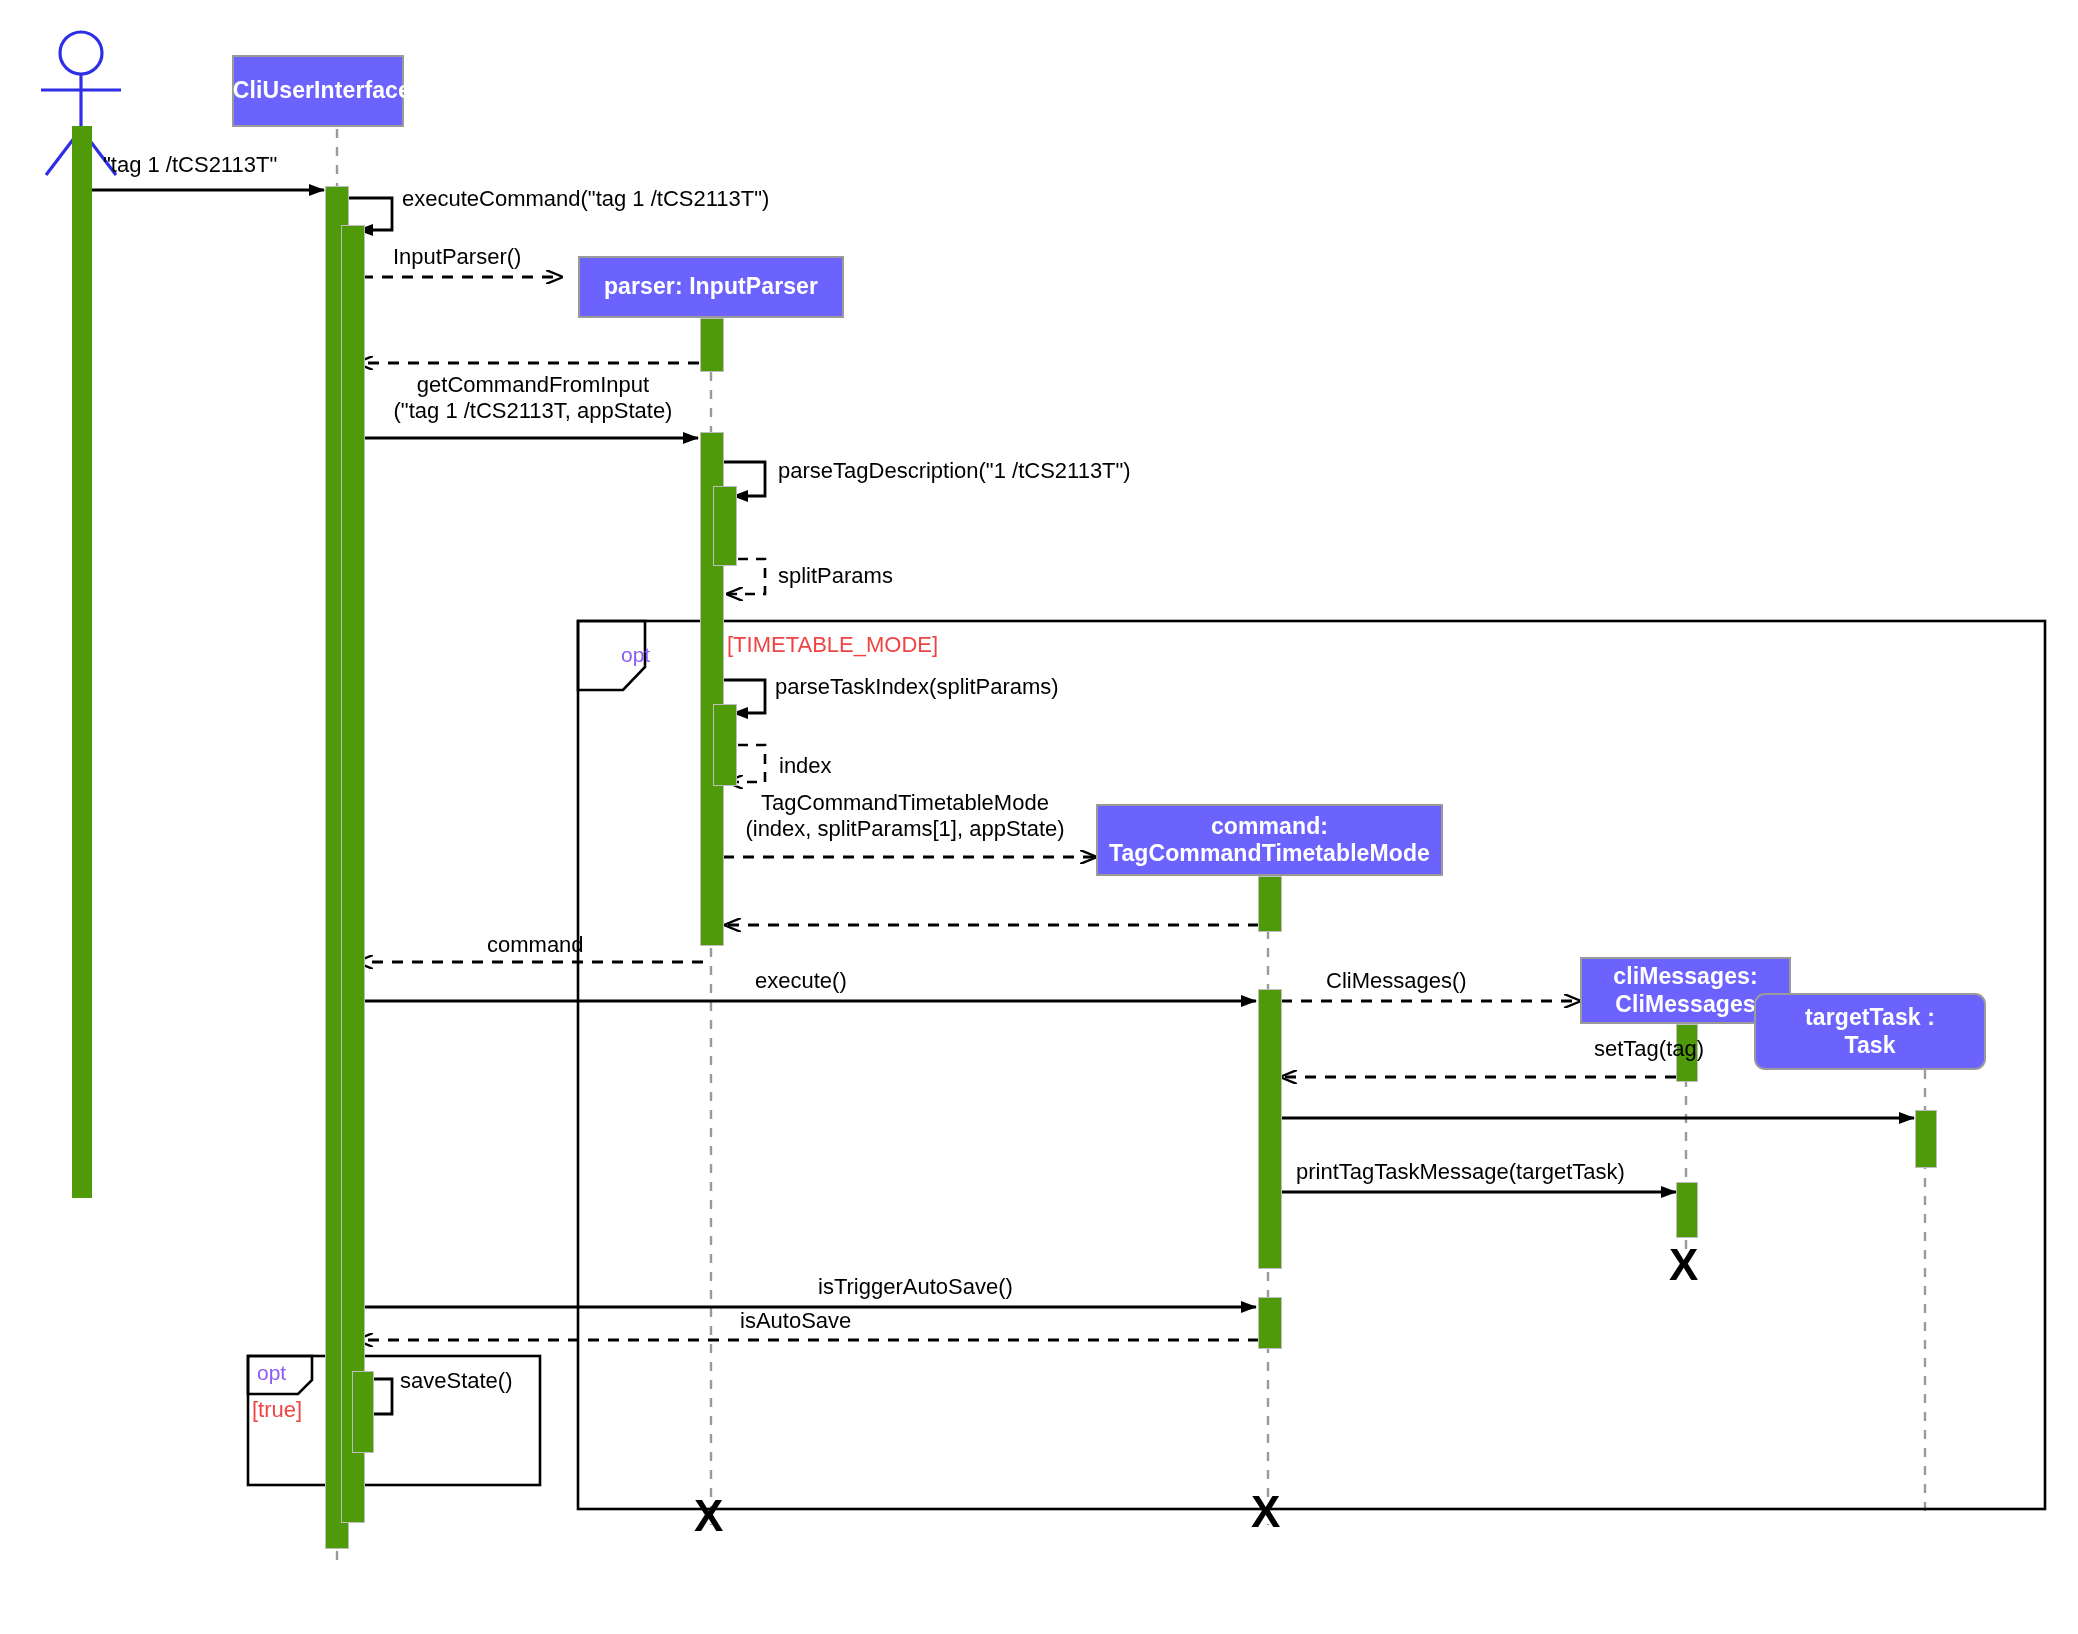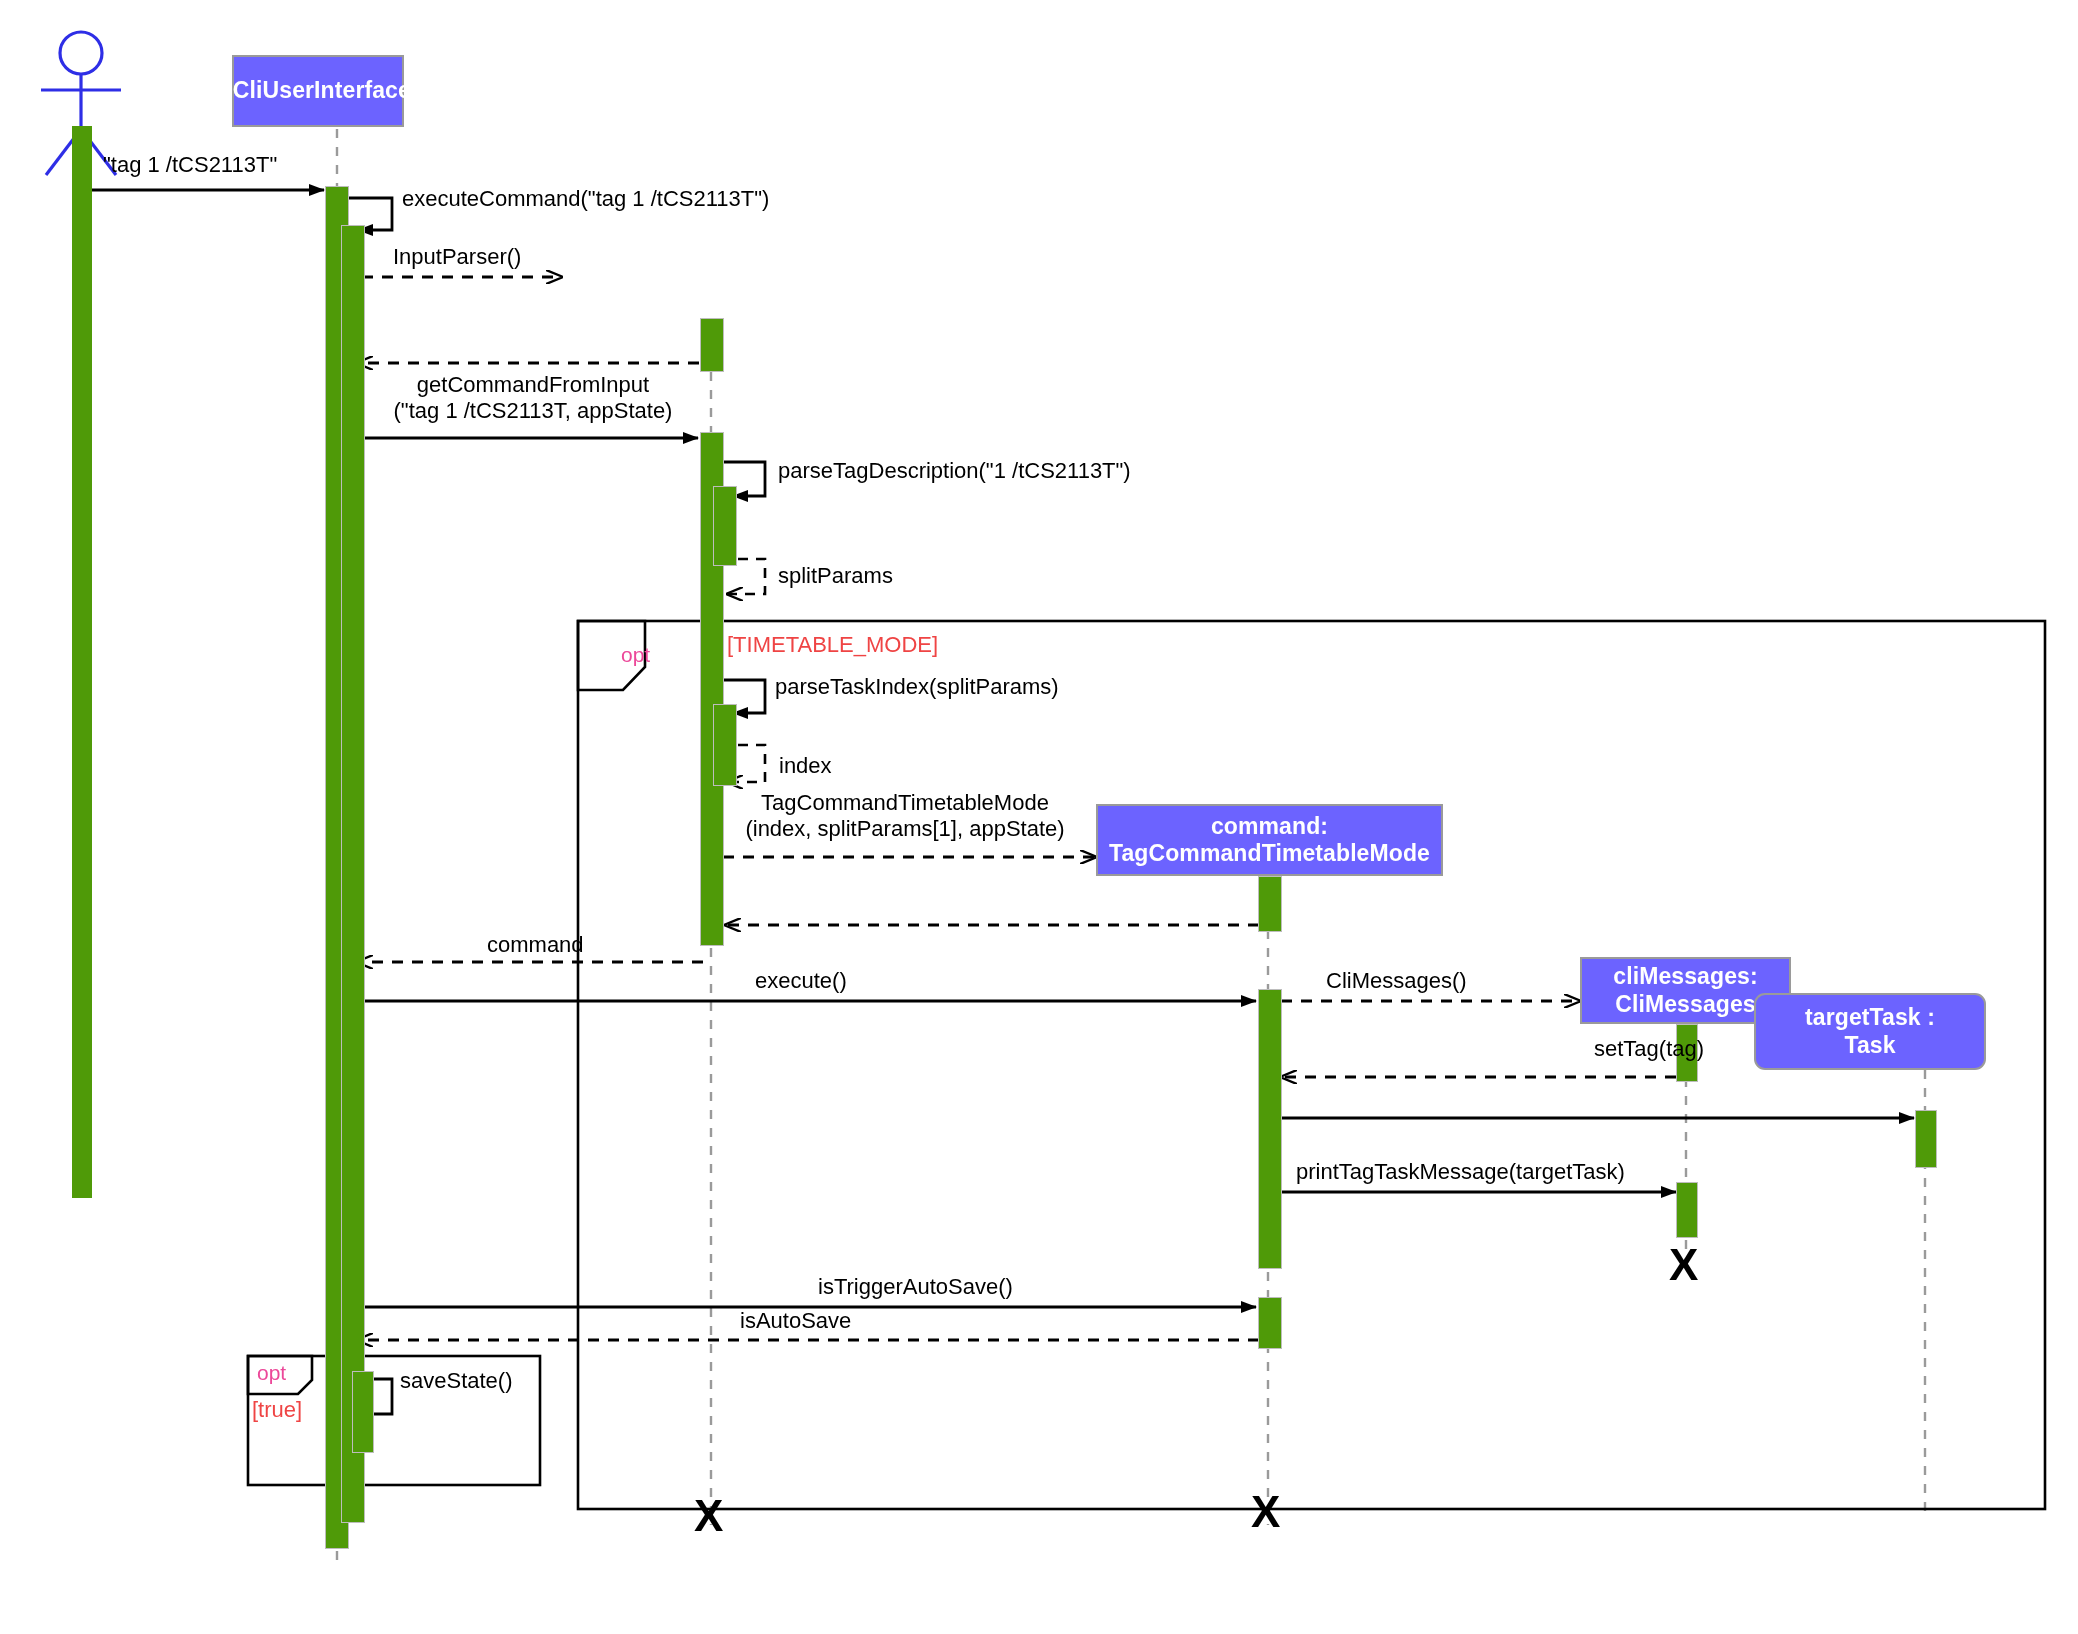--- a/index.html
+++ b/index.html
@@ -47,21 +47,21 @@
     color: #000000;
     white-space: pre;
     line-height: 1.16;
   }
   .lbl.center { text-align: center; }
   .guard { color: #ef4444; }
 
   .fragname {
     position: absolute;
     font-size: 21px;
-    color: #ec4899;
+    color: #8b5cf6;
   }
   .xmark {
     position: absolute;
     font-size: 44px;
     font-weight: bold;
     color: #000;
     font-family: "Liberation Sans", sans-serif;
     line-height: 1;
   }
 </style>
@@ -165,20 +165,23 @@
   <div class="act" style="left:1676px; top:1182px; width:22px; height:56px;"></div>
 
   <div class="act" style="left:1915px; top:1110px; width:22px; height:58px;"></div>
 
   <div class="act" style="left:352px; top:1371px; width:22px; height:82px;"></div>
 
   <div class="pbox" style="left:232px; top:55px; width:172px; height:72px;">
     <span>:CliUserInterface</span>
   </div>
 
+  <div class="pbox" style="left:578px; top:256px; width:266px; height:62px;">
+    <span>parser: InputParser</span>
+  </div>
 
   <div class="pbox" style="left:1096px; top:804px; width:347px; height:72px; white-space:pre-line;">
     <span>command:
 TagCommandTimetableMode</span>
   </div>
 
   <div class="pbox" style="left:1580px; top:957px; width:211px; height:67px; white-space:pre-line;">
     <span>cliMessages:
 CliMessages</span>
   </div>

